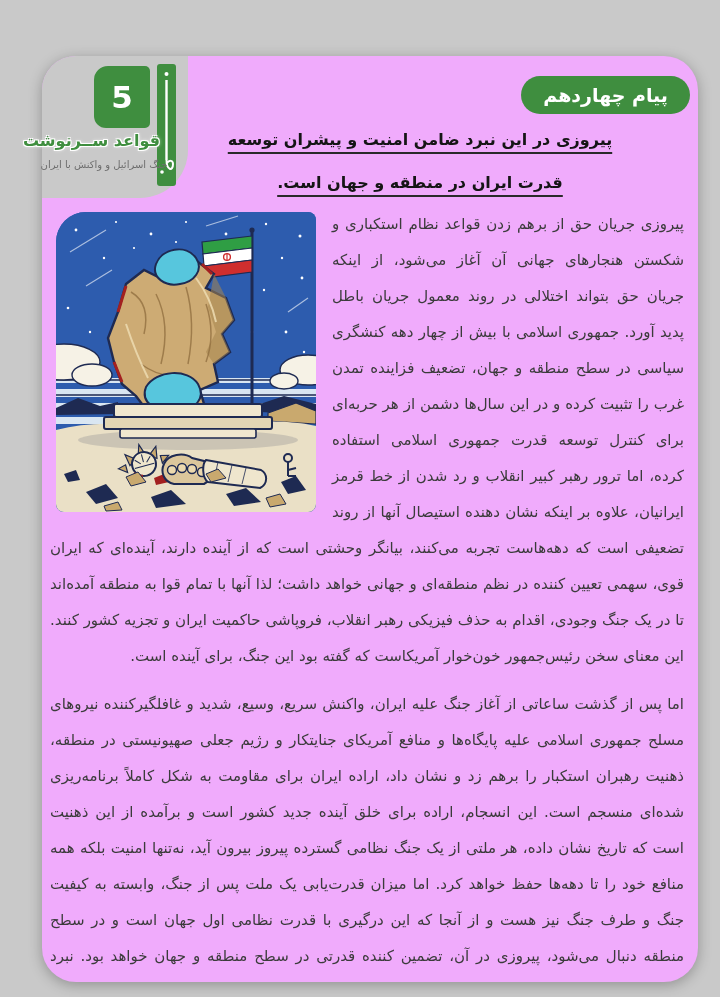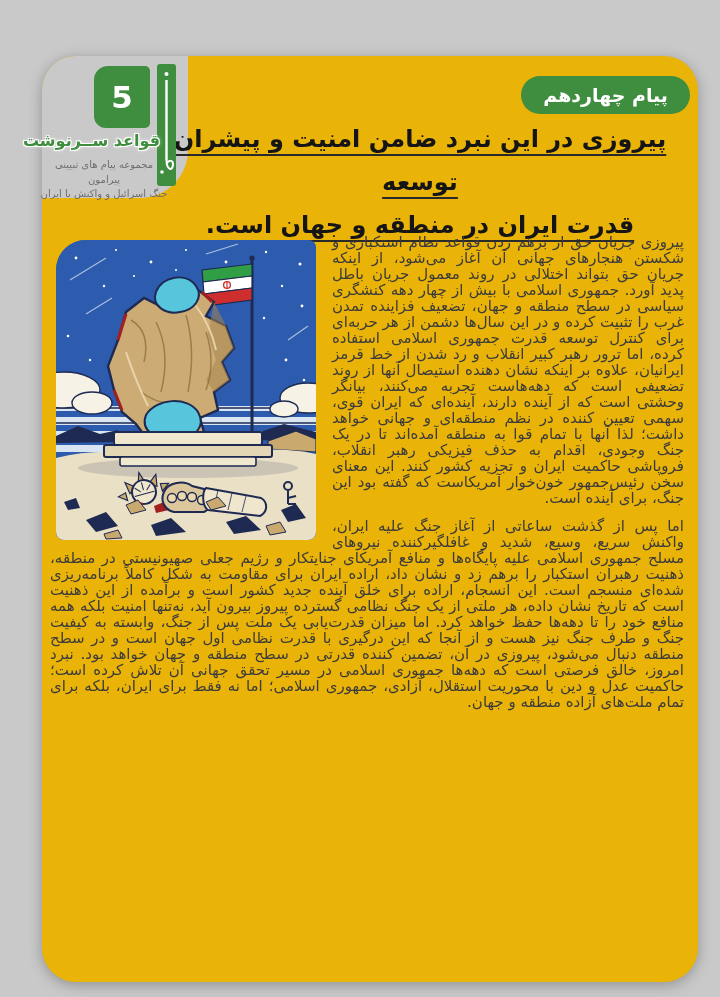--- a/index.html
+++ b/index.html
@@ -4,21 +4,21 @@
 <style>
   html,body{margin:0;padding:0;}
   body{
     width:720px;height:997px;position:relative;overflow:hidden;
     background:#c9c9c9;
     font-family:"DejaVu Sans","Liberation Sans",sans-serif;
   }
   
   .card{
     position:absolute;left:42px;top:56px;width:656px;height:926px;
-    background:#eab308;border-radius:34px;
+    background:#f0abfc;border-radius:34px;
     box-shadow:0 3px 14px rgba(0,0,0,.28);
     overflow:hidden;
   }
   .notch{
     position:absolute;left:0;top:0;width:146px;height:142px;
     background:#c9c9c9;border-bottom-right-radius:48px;
   }
   
   .side-num{
     position:absolute;left:94px;top:66px;width:56px;height:62px;
@@ -42,32 +42,32 @@
   }
   
   .badge{
     position:absolute;right:8px;top:20px;height:38px;line-height:38px;
     background:#3f8e3f;color:#fff;border-radius:20px;
     padding:0 22px;font-size:19px;font-weight:bold;direction:rtl;
   }
   
   .headline{
     position:absolute;right:10px;left:110px;top:62px;direction:rtl;
-    color:#151515;font-weight:bold;font-size:24px;line-height:43px;text-align:center;
+    color:#151515;font-weight:bold;font-size:16px;line-height:43px;text-align:center;
   }
   .headline span{
     display:block;
     text-decoration:underline;text-decoration-thickness:2px;text-underline-offset:7px;
     text-decoration-color:#2a2a2a;
   }
   
   .body-text{
     position:absolute;left:8px;right:14px;top:150px;bottom:10px;
     direction:rtl;text-align:justify;color:#3b3b3b;
-    font-size:15px;line-height:16px;overflow:hidden;margin-top:28px;
+    font-size:15px;line-height:36px;overflow:hidden;
   }
   .body-text p{margin:0 0 12px 0;}
   .illus{
     float:left;width:260px;height:300px;margin:6px 16px 10px 6px;
     border-radius:30px 8px 8px 8px;overflow:hidden;background:#2d5cae;
   }
 </style>
 </head>
 <body>
 
@@ -254,15 +254,14 @@
     <circle cx="9.5" cy="10" r="2" fill="#ffffff"></circle>
     <line x1="9.5" y1="16" x2="9.5" y2="96" stroke="#ffffff" stroke-width="2.4"></line>
     <path d="M9.5,96 C9.5,106 16,108 16,100 C16,96 12,96 10,99" fill="none" stroke="#ffffff" stroke-width="2"></path>
     <circle cx="5" cy="108" r="1.8" fill="#ffffff"></circle>
   </svg>
 </div>
 
 <div class="side-title">قواعد ســرنوشت</div>
 
 <div class="side-sub">
-  <div>مجموعه پیام های تبیینی پیرامون</div>
   <div>جنگ اسرائیل و واکنش با ایران</div>
 </div>
 
 </body></html>

